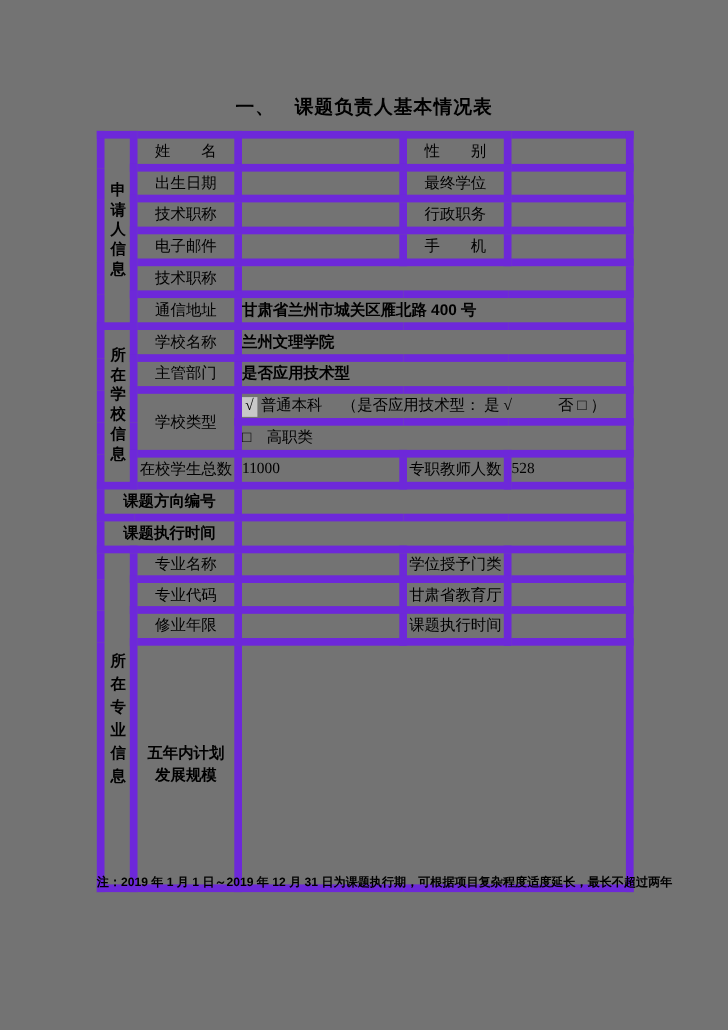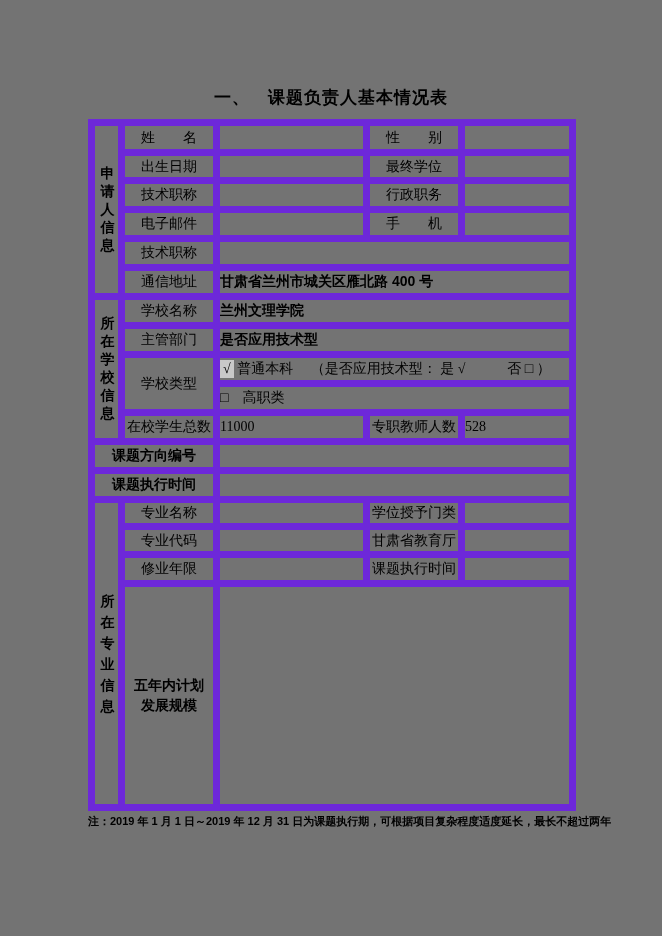--- a/index.html
+++ b/index.html
@@ -52,21 +52,21 @@
   .vtext.tall{line-height:21px;}
   td.checkline{padding-left:7px;white-space:pre;}
   .hl-check{
     display:inline-block;
     background:#c8c8c8;
     padding:0 3px;
     line-height:18px;
   }
   .two-line-lbl{text-align:center;line-height:20px;font-weight:bold;}
   .note{
-    position:absolute;left:88px;top:814px;width:560px;
+    position:absolute;left:88px;top:794px;width:560px;
     font-size:11px;font-weight:bold;
     font-family:"Liberation Sans","DejaVu Sans",sans-serif;
     white-space:nowrap;
   }
 </style>
 </head>
 <body>
 
 <div class="page">
 

